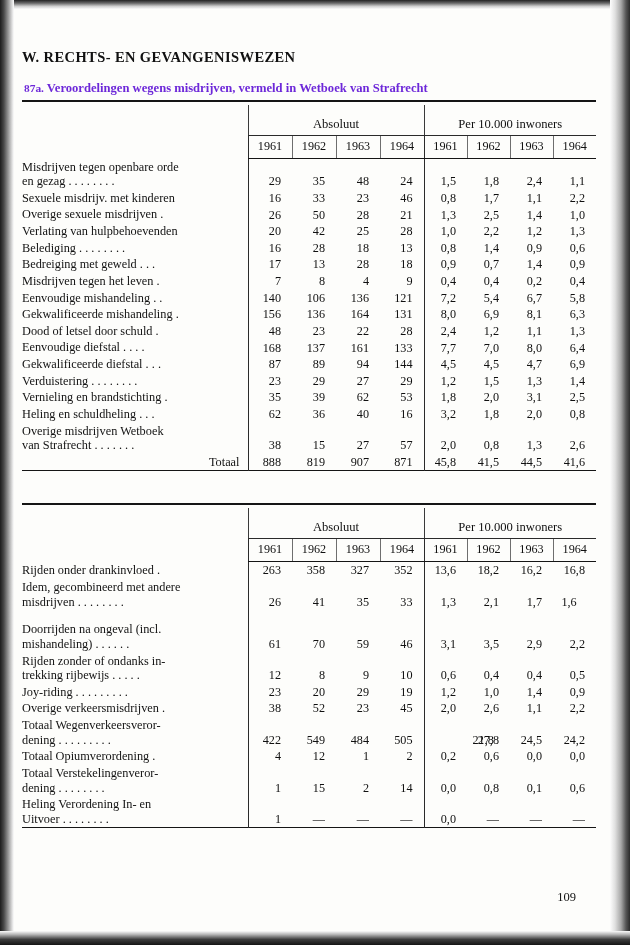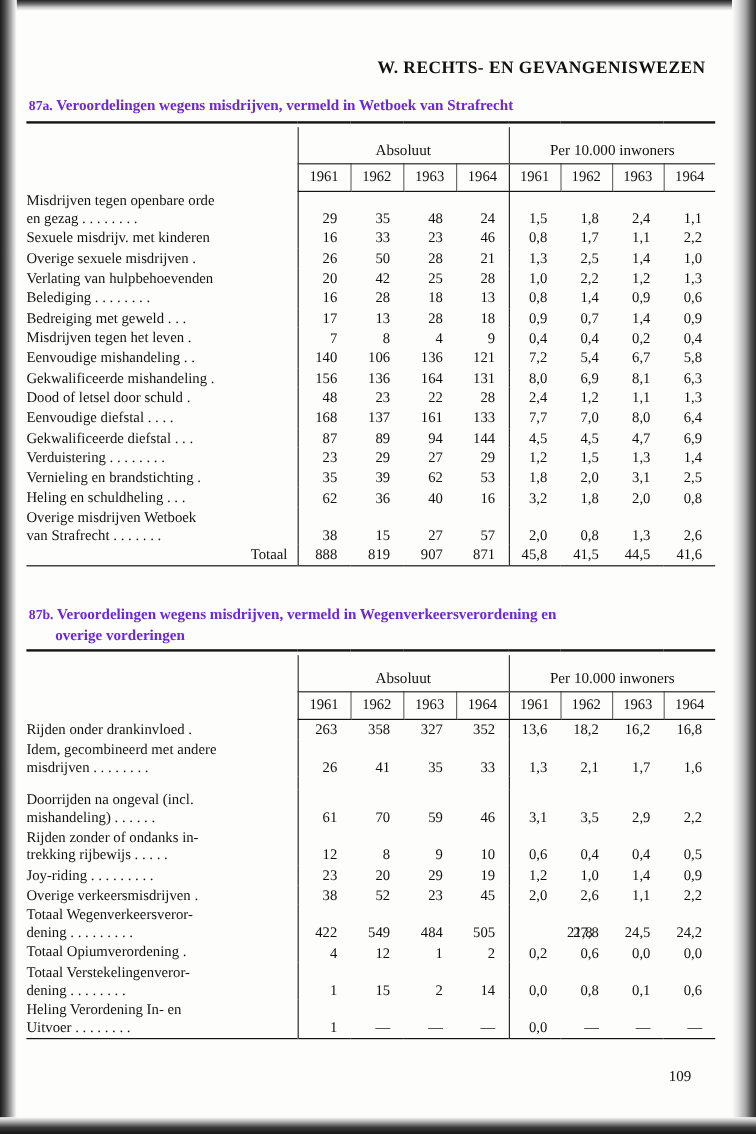--- a/index.html
+++ b/index.html
@@ -54,21 +54,20 @@
   .content {
     position: absolute;
     left: 0;
     right: 0;
     top: 0;
     padding: 0 18px 0 8px;
   }
 
   
   .doc-header {
-    text-align: right;
     font-weight: bold;
     font-size: 14.5px;
     letter-spacing: 0.4px;
     margin-top: 40px;
     padding-right: 4px;
     color: #111;
   }
 
   
   .table-block { margin-top: 14px; }
@@ -421,25 +420,20 @@
             </tbody>
           <tbody>
             <tr class="rule-bottom">
                 <td colspan="9"></td>
               </tr>
           </tbody>
         </table>
       </div>
 
       <div class="table-block" style="margin-top:30px;">
-        <div class="tbl-title">
-          <span class="num">87b.</span>
-          <span>Veroordelingen wegens misdrijven, vermeld in Wegenverkeersverordening en</span>
-          <span class="cont">overige vorderingen</span>
-        </div>
 
         <table class="stat">
           <colgroup>
             <col style="width:226px">
             <col style="width:44px">
               <col style="width:44px">
               <col style="width:44px">
               <col style="width:44px">
             <col style="width:43px">
               <col style="width:43px">
@@ -486,21 +480,21 @@
                   <span class="l1">Idem, gecombineerd met andere</span>
                   <span class="l1">misdrijven  .   .   .   .   .   .   .   .</span>
                 </td>
                 <td class="num-cell body-sep" style="vertical-align: bottom;">26</td>
                 <td class="num-cell" style="vertical-align: bottom;">41</td>
                 <td class="num-cell" style="vertical-align: bottom;">35</td>
                 <td class="num-cell" style="vertical-align: bottom;">33</td>
                 <td class="num-cell body-sep" style="vertical-align: bottom;">1,3</td>
                 <td class="num-cell" style="vertical-align: bottom;">2,1</td>
                 <td class="num-cell" style="vertical-align: bottom;">1,7</td>
-                <td class="num-cell" style="vertical-align: bottom;">1,6</td>
+                <td class="num-cell" style="vertical-align: bottom; text-align: center;">1,6</td>
               </tr>
               <tr class="spacer-row">
                 <td></td>
                 <td class="body-sep"></td>
                 <td></td>
                 <td></td>
                 <td></td>
                 <td class="body-sep"></td>
                 <td></td>
                 <td></td>

